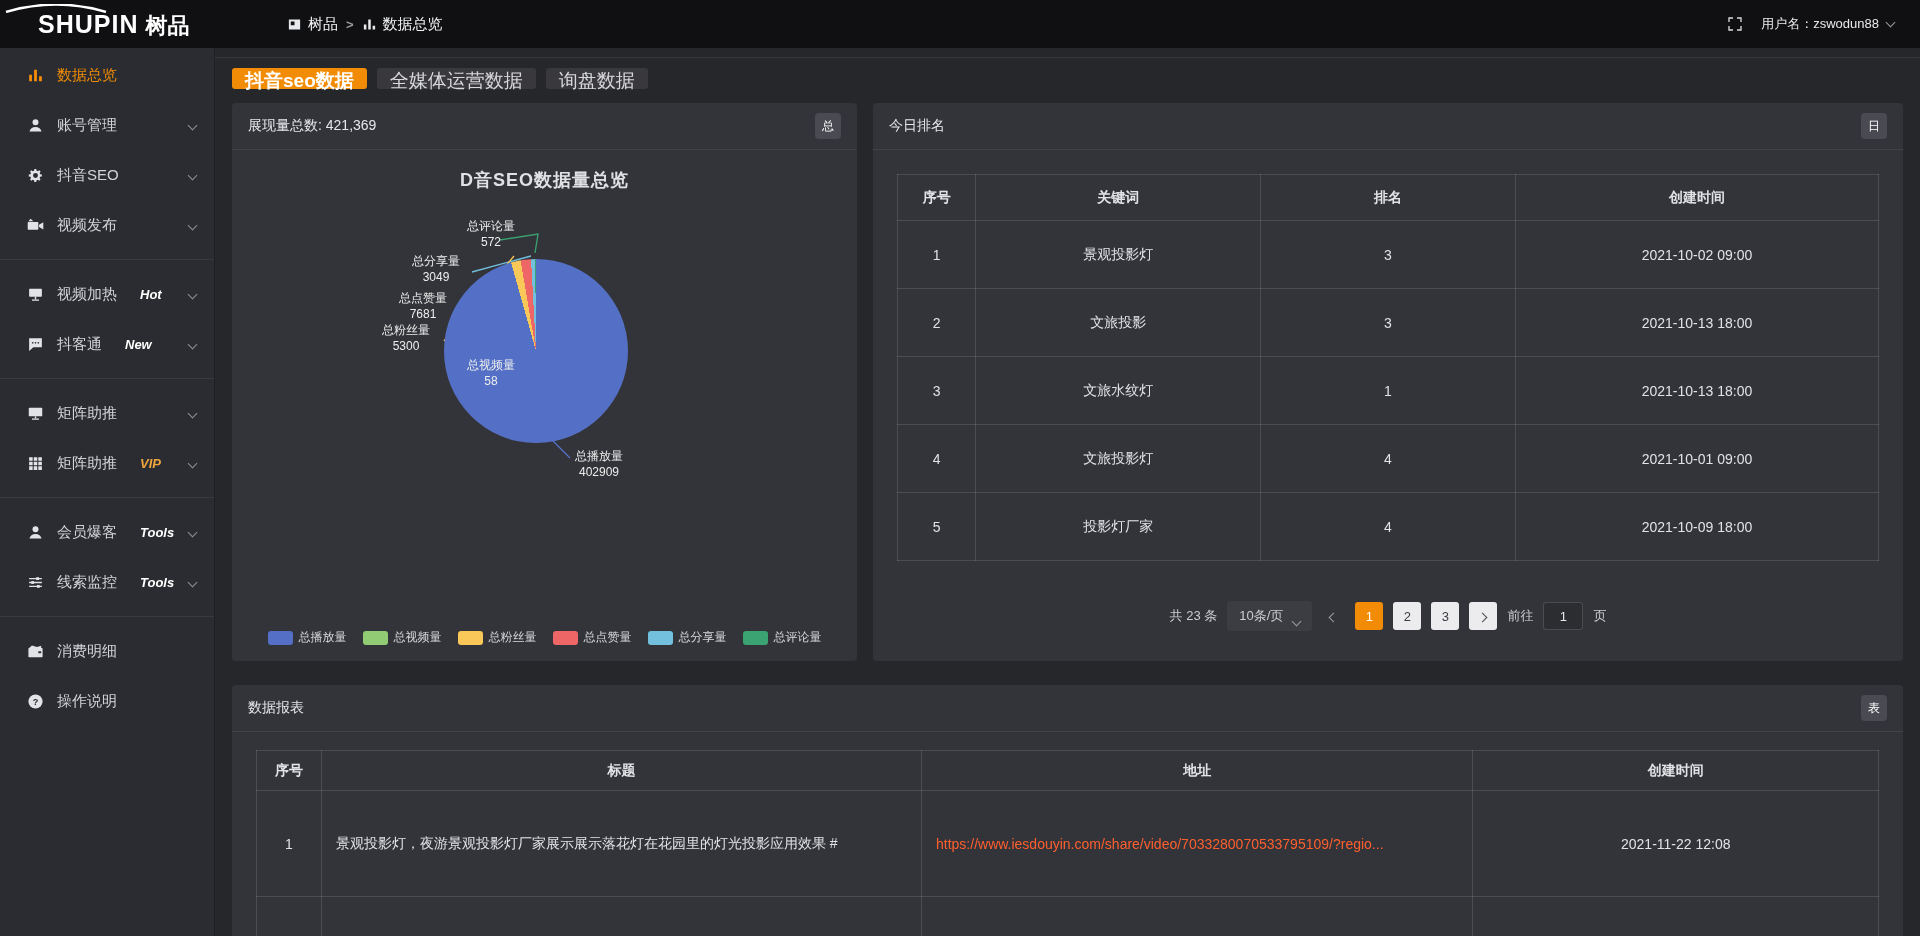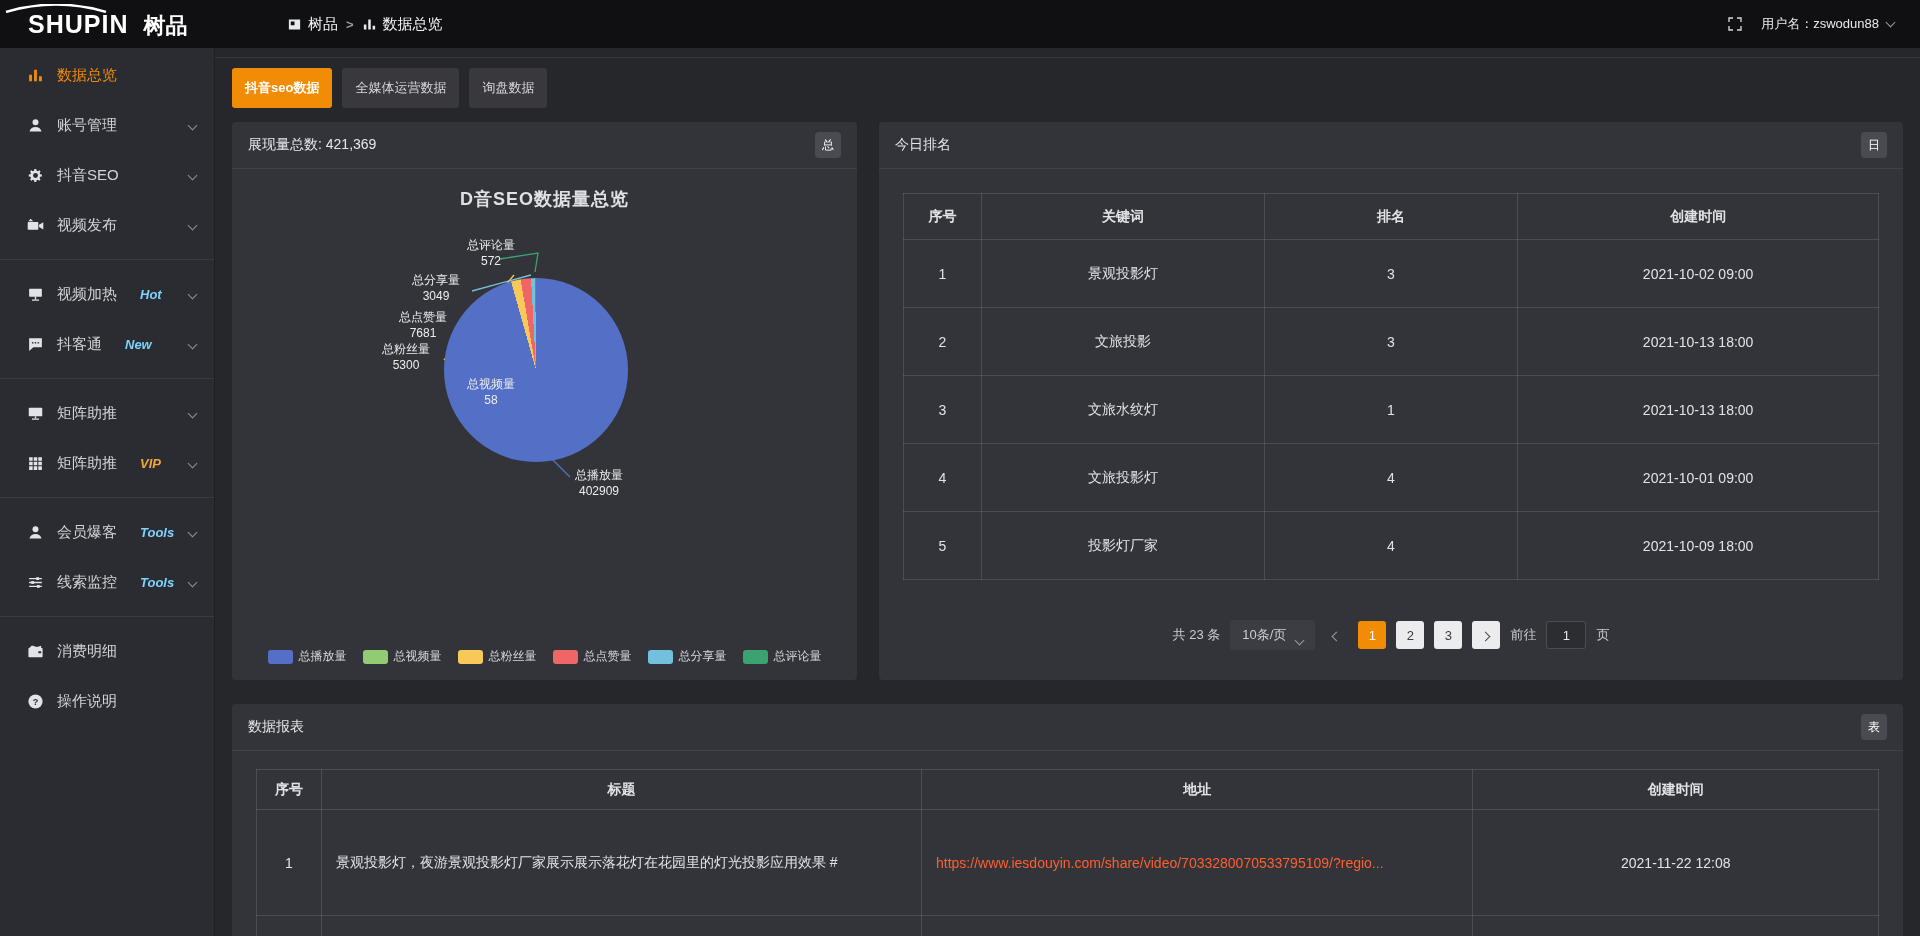--- a/index.html
+++ b/index.html
@@ -2,55 +2,55 @@
 <html><head>
 <meta charset="utf-8">
 <style>
   * { margin:0; padding:0; box-sizing:border-box; }
   html,body { width:1920px; height:936px; overflow:hidden; background:#26272b;
     font-family:"Liberation Sans","DejaVu Sans",sans-serif; color:#dcdde0; font-size:14px; }
 
   
   .topbar { position:absolute; left:0; top:0; width:1920px; height:48px; background:#101013;
     display:flex; align-items:center; z-index:20; }
-  .logo { width:215px; padding-left:28px; display:flex; align-items:flex-end; gap:15px; position:relative; }
+  .logo { width:215px; padding-left:38px; display:flex; align-items:flex-end; gap:7px; position:relative; }
   .logo-en { font-size:25px; font-weight:bold; letter-spacing:1px; color:#fff; line-height:1; position:relative; }
   .logo-arc { position:absolute; top:-8px; left:2px; }
   .logo-cn { font-size:22px; font-weight:bold; color:#fff; line-height:1; }
   .crumbs { display:flex; align-items:center; gap:8px; margin-left:72px; font-size:15px; color:#f2f3f5; }
   .crumb { display:flex; align-items:center; gap:6px; }
   .crumb-sep { color:#9a9b9f; font-size:13px; font-weight:bold; }
   .top-right { margin-left:auto; display:flex; align-items:center; gap:18px; padding-right:26px; color:#e8e9ec; font-size:13px; }
   .user-box { display:flex; align-items:center; gap:8px; }
 
   
   .sidebar { position:absolute; left:0; top:48px; bottom:0; width:215px; background:#2b2c31;
     border-right:1px solid #202125; padding-top:2px; }
   .side-list { list-style:none; }
   .side-item { height:50px; display:flex; align-items:center; gap:13px; padding:0 16px 0 27px;
     color:#d2d3d6; font-size:15px; position:relative; cursor:pointer; }
   .side-item.first { margin-bottom:16px; }
   .side-item .s-icon { width:17px; height:17px; display:flex; align-items:center; justify-content:center; color:#e2e3e6; flex:none; }
   .side-item.active, .side-item.active .s-icon { color:#f28c06; }
   .side-badge { font-size:13px; font-weight:bold; font-style:italic; margin-left:10px; }
-  .side-badge.red { color:#7dd3fc; }
+  .side-badge.red { color:#ffffff; }
   .side-badge.vip { color:#f0a63c; }
   .side-chev { position:absolute; right:18px; width:7px; height:7px;
     border-right:1.6px solid #8f9095; border-bottom:1.6px solid #8f9095; transform:rotate(45deg); }
   .side-divider { height:1px; background:#3a3b41; margin:9px 0; }
 
   
   .main { position:absolute; left:215px; top:48px; right:0; bottom:0; padding:0 17px; overflow:hidden; }
   .main-topline { height:10px; border-bottom:1px solid rgba(255,255,255,0.08); margin:0 -17px 10px; }
   .tabs { display:flex; gap:10px; margin-bottom:14px; }
-  .tab { height:40px; padding:0 13px; font-size:13px; border:none; border-radius:3px; cursor:pointer;
+  .tab { height:21px; padding:0 13px; font-size:19px; border:none; border-radius:3px; cursor:pointer;
     background:#38383d; color:#d8d9dc; }
   .tab.active { background:#f28c06; color:#fff; font-weight:bold; }
 
-  .row-panels { display:flex; gap:22px; }
+  .row-panels { display:flex; gap:16px; }
   .panel { background:#333439; border-radius:4px; }
   .panel-strip { height:47px; display:flex; align-items:center; justify-content:space-between;
     padding:0 16px; border-bottom:1px solid rgba(255,255,255,0.07); font-size:14px; color:#e6e7ea; }
   .mini-badge { width:26px; height:26px; background:#4a4b52; border-radius:4px; color:#fff; font-size:12px;
     display:flex; align-items:center; justify-content:center; cursor:pointer; }
 
   
   .panel-chart { width:625px; height:558px; flex:none; }
   .chart-body { position:relative; height:510px;padding-left:28px; }
   .chart-title { position:absolute; top:18px; left:0; right:0; text-align:center;

